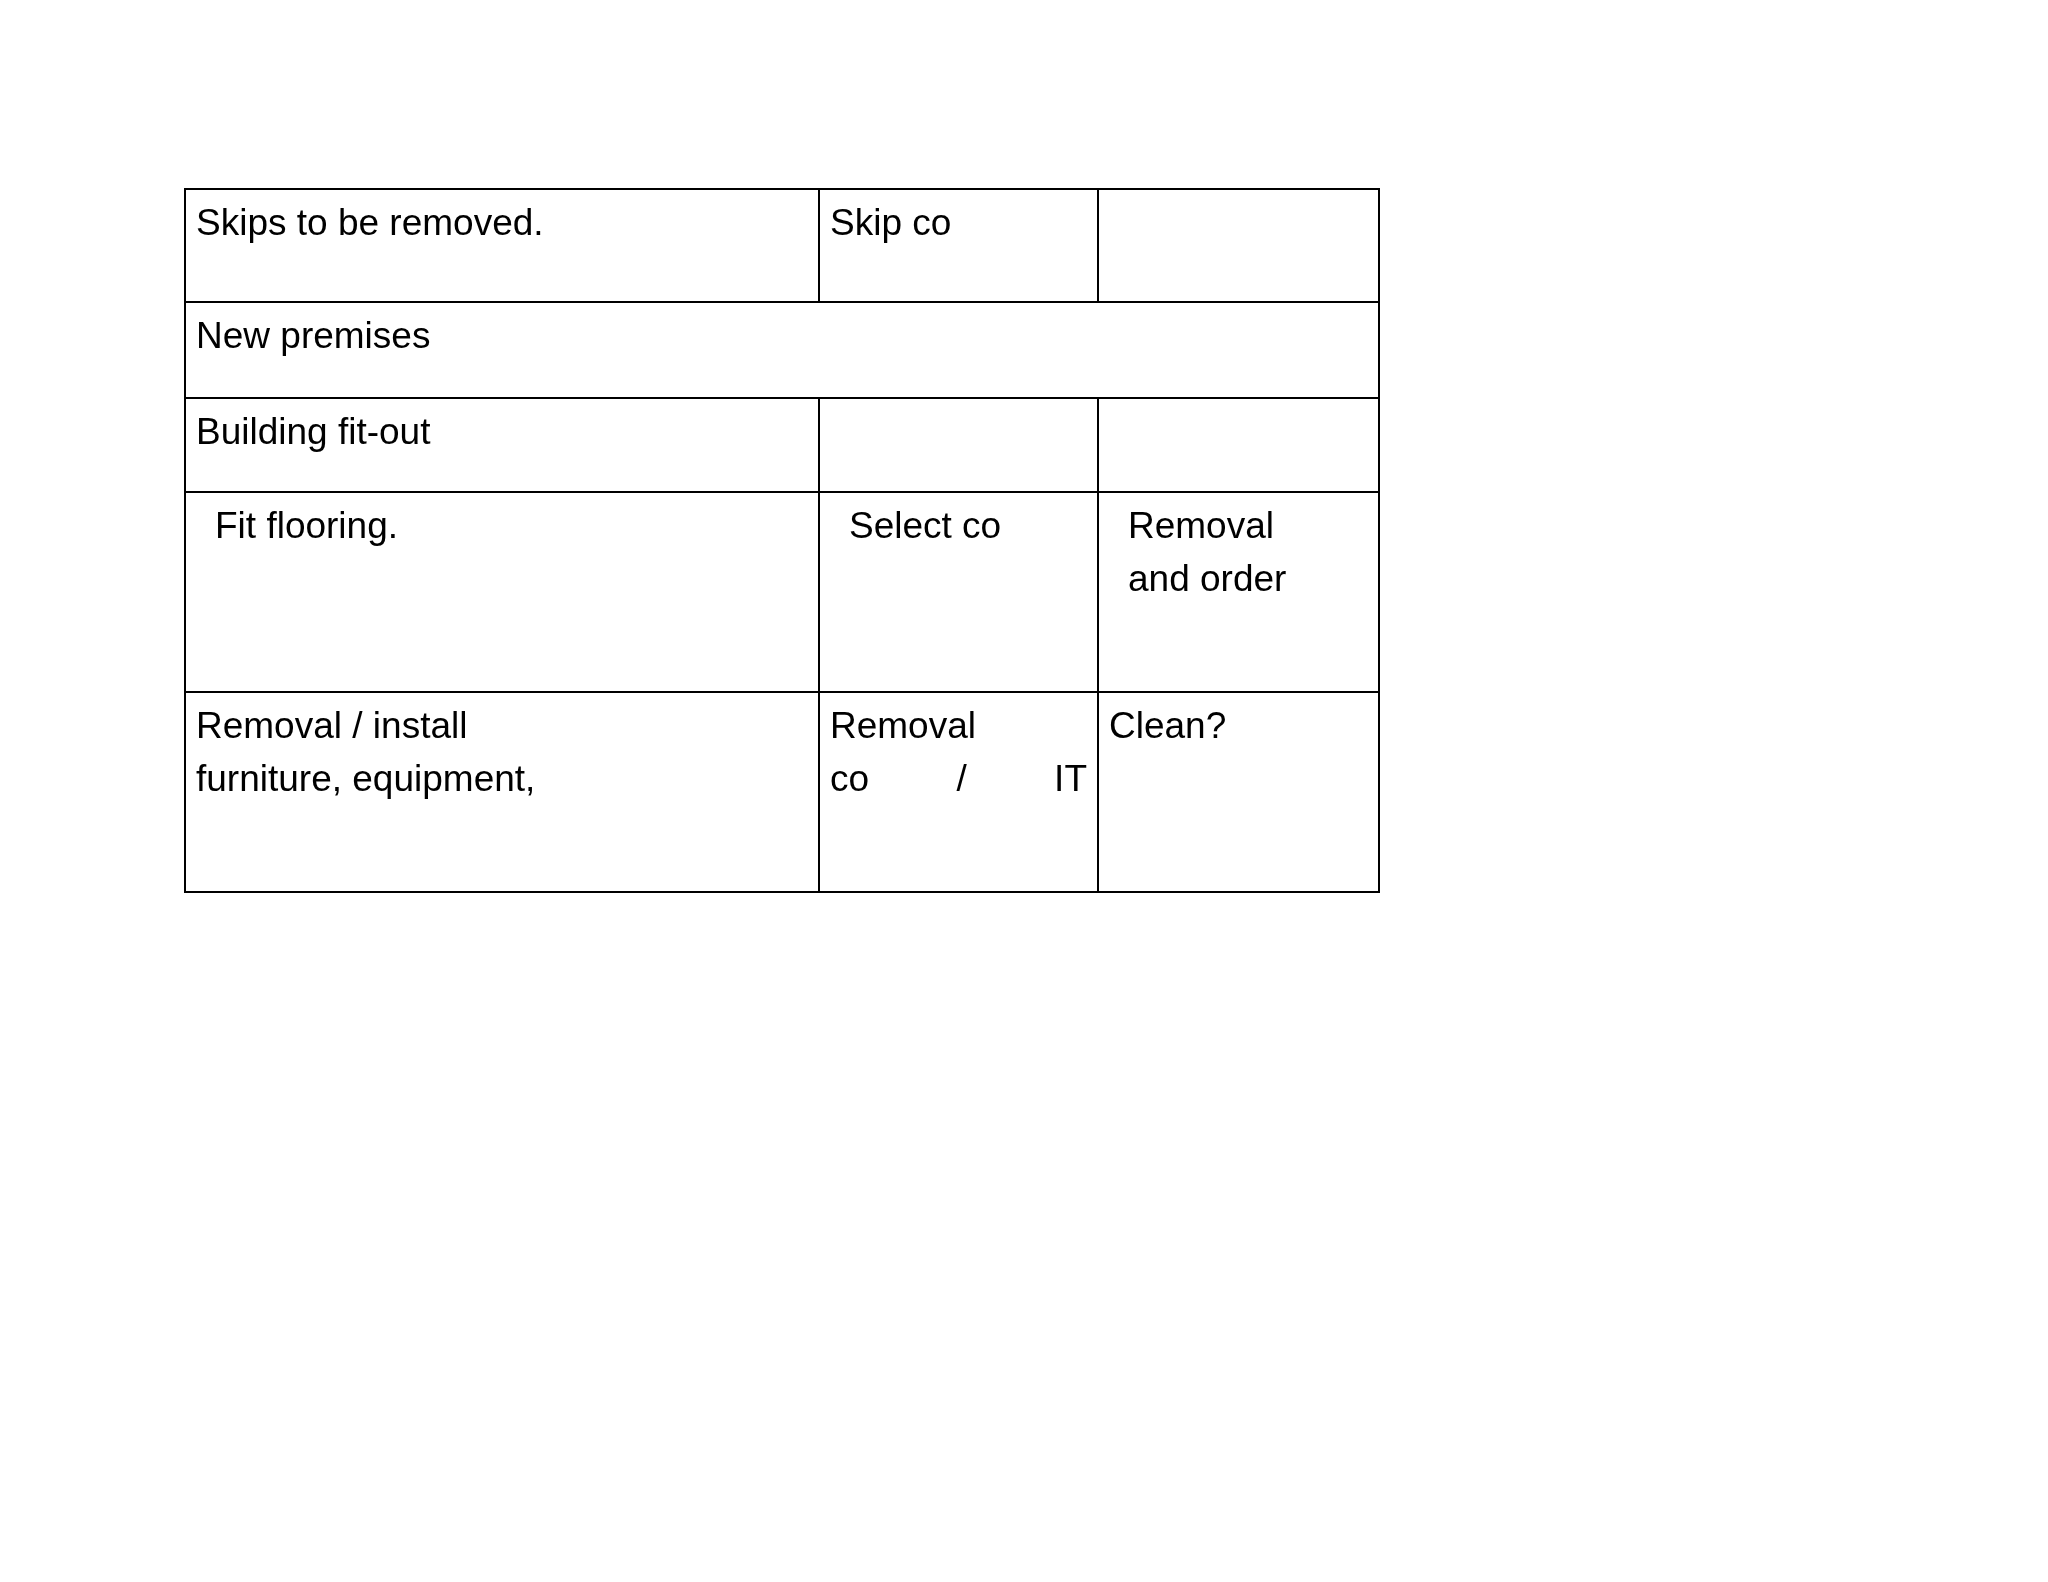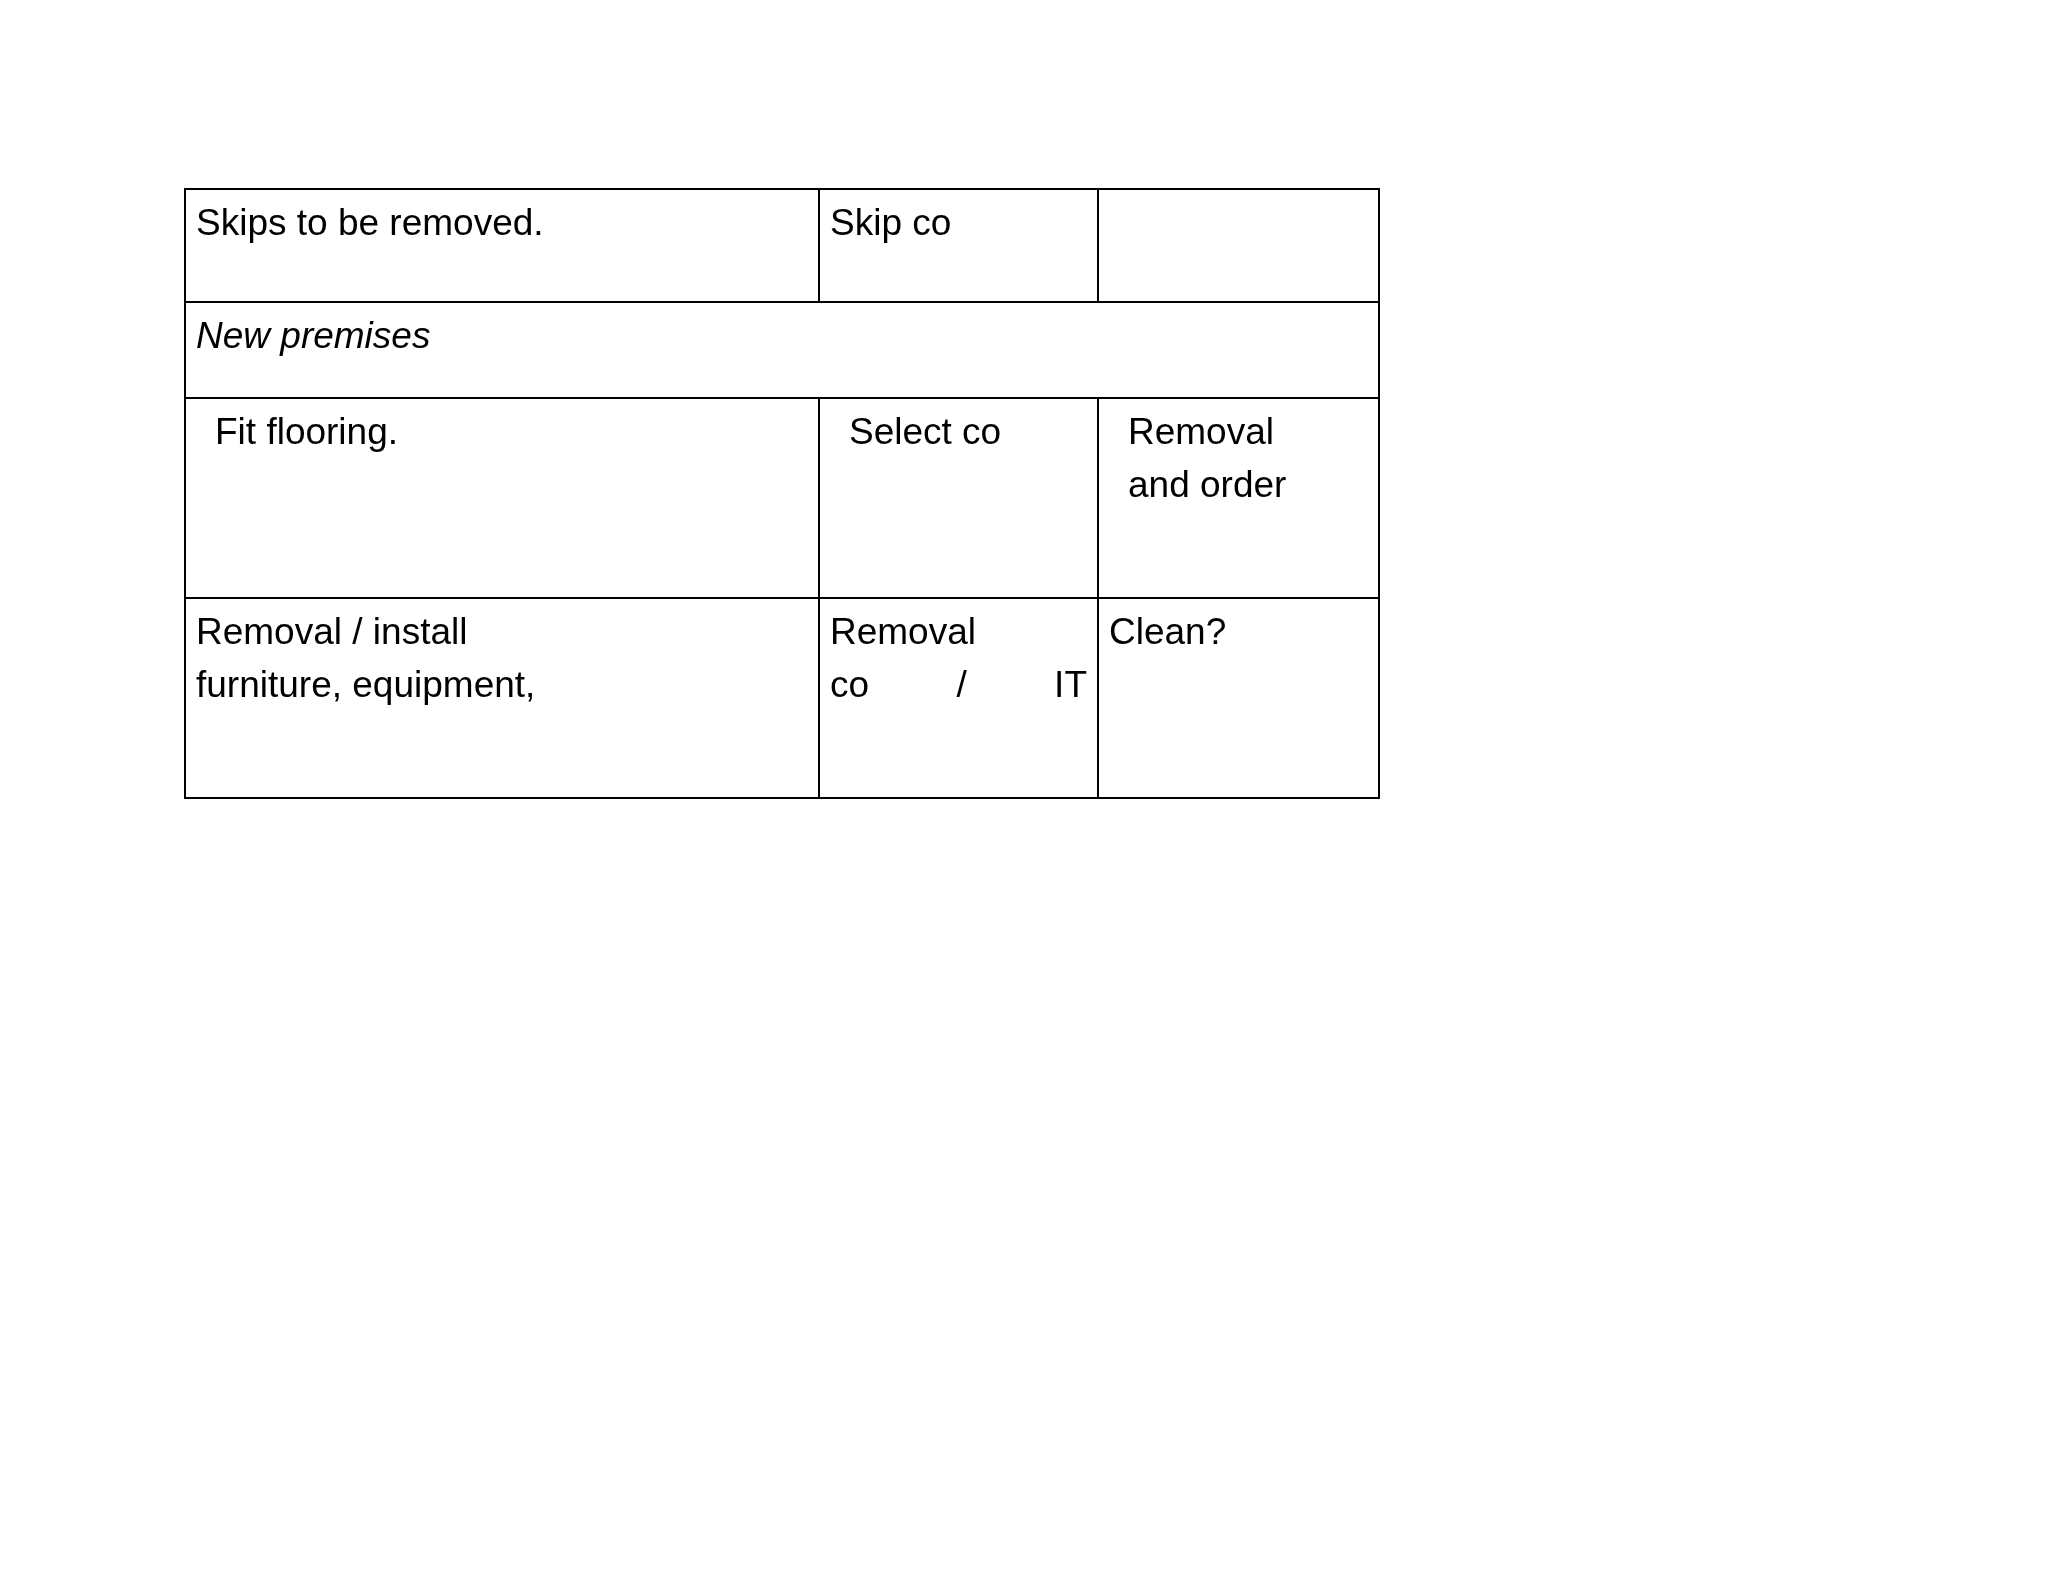--- a/index.html
+++ b/index.html
@@ -56,21 +56,21 @@
 
   
   col.c1 { width: 634px; }
   col.c2 { width: 279px; }
   col.c3 { width: 281px; }
 
   
   tr.r-deliver  td { height: 243px; }
   tr.r-skips    td { height: 113px; }
   tr.r-clean    td { height: 185px; }
-  tr.r-section  td { height: 96px; font-style: italic; }
+  tr.r-section  td { height: 96px; }
   tr.r-fitout   td { height: 94px; }
   tr.r-flooring td { height: 200px; padding-left: 29px; }
   tr.r-unpack   td { height: 200px; }
 
   
   .justify  { text-align: justify; text-align-last: left; }
   .justify  > span { display: block; }
   .italic   { font-style: italic; }
   .bold     { font-weight: bold; }
 
@@ -104,20 +104,25 @@
           <td>Skips to be removed.</td>
           <td>Skip co</td>
           <td></td>
         </tr>
 
 
         <tr class="r-section">
           <td class="bold" colspan="3">New premises</td>
         </tr>
 
+        <tr class="r-fitout">
+          <td class="italic">Building fit-out</td>
+          <td></td>
+          <td></td>
+        </tr>
 
         <tr class="r-flooring">
           <td>Fit flooring.</td>
           <td>Select co</td>
           <td class="italic">
             <span class="jline-last">Removal</span>
             <span class="jline-last">and order</span>
           </td>
         </tr>
 

